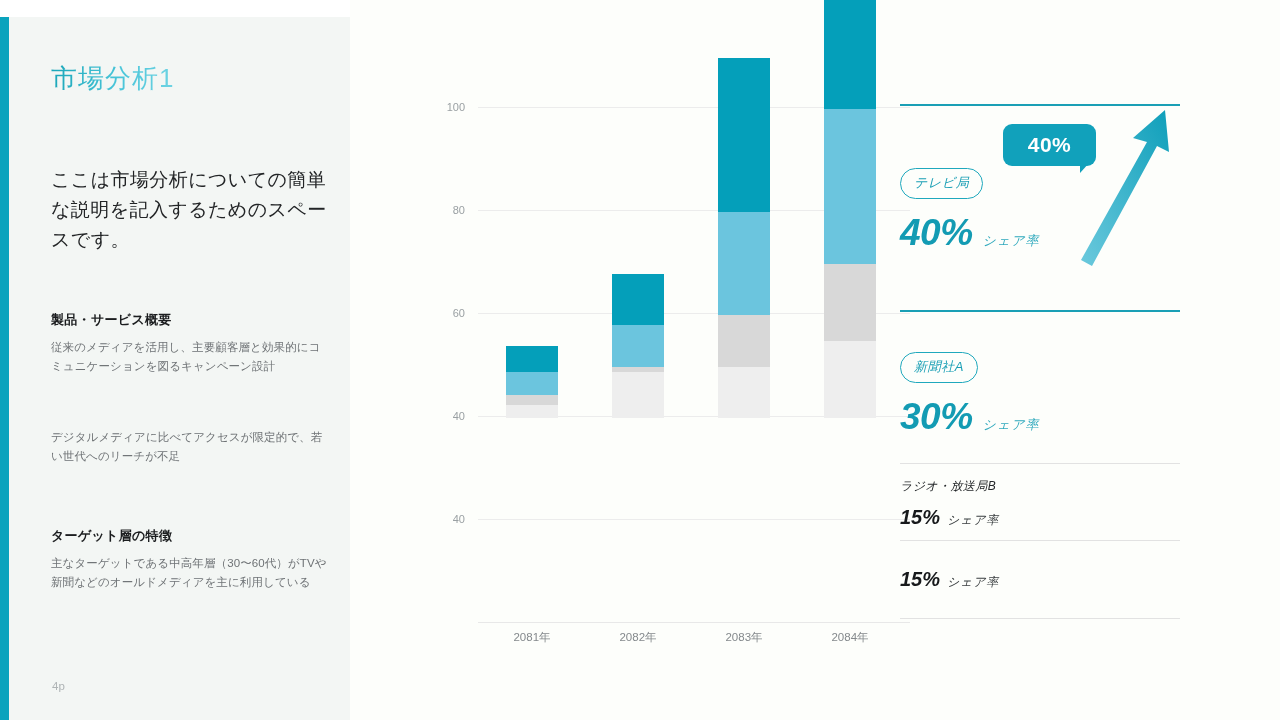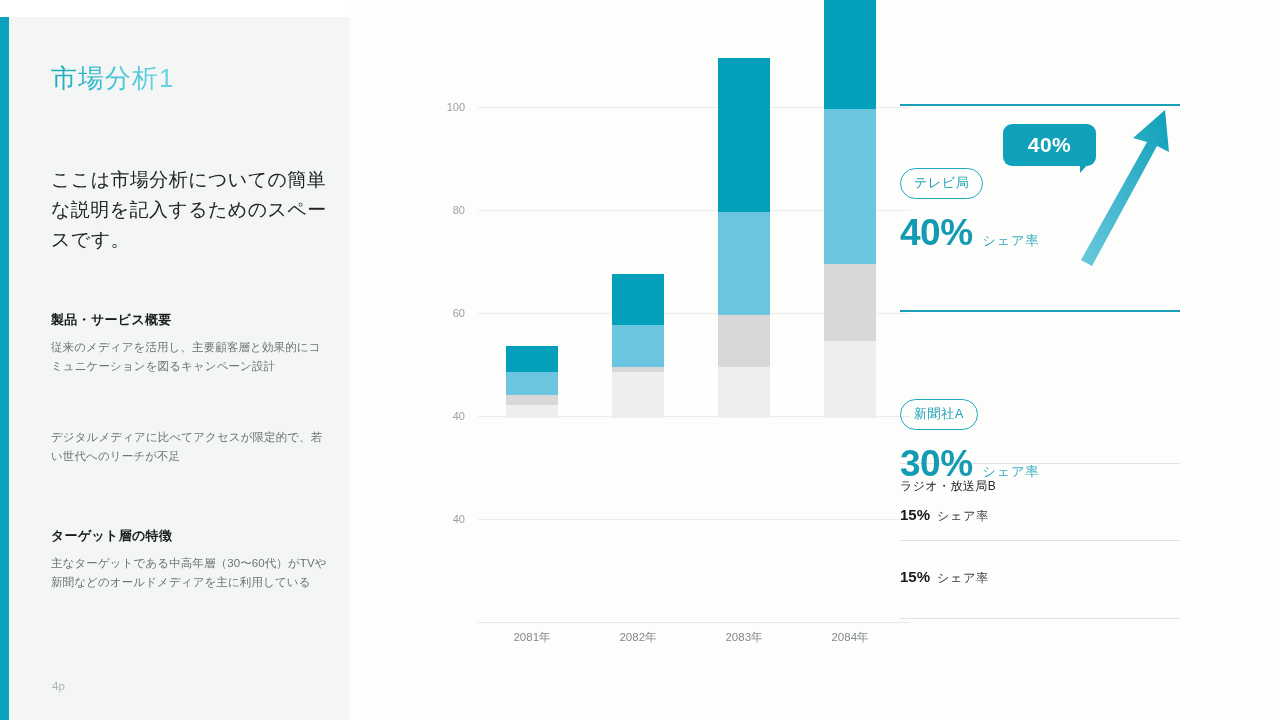--- a/index.html
+++ b/index.html
@@ -90,41 +90,41 @@
   }
   #callout-tail {
     position:absolute; left:730px; top:162px;
     width:0; height:0;
     border-left:10px solid #11a1bb;
     border-bottom:11px solid transparent;
   }
   #arrow { position:absolute; left:715px; top:108px; width:120px; height:160px; }
 
   
-  #legend { position:absolute; left:550px; top:0; width:380px; height:720px; }
+  #legend { position:absolute; left:550px; top:0; width:380px; height:720px;font-style:italic; }
   .divider { position:absolute; left:0; width:280px; height:1px; }
   .div-strong { background:#1a9fb5; height:1.6px; }
   .div-soft { background:#e2e2e2; }
   .legend-item { position:absolute; left:0; width:300px; }
   .pill {
     display:inline-block; border:1.4px solid #1fa8bd; border-radius:20px;
     color:#1a9fb5; font-size:13px; padding:5px 13px 6px; letter-spacing:0.6px;
   }
   .big-row { display:flex; align-items:baseline; margin-top:13px; }
   .big-pct {
     font-size:37px; font-weight:700; color:#139bb3; letter-spacing:-0.5px;
   }
   .big-share {
     font-size:13px; color:#2fa9bd; margin-left:10px; letter-spacing:1px;
   }
   .small-name {
     font-size:12px; color:#26292b; letter-spacing:0.4px;
   }
   .small-row { display:flex; align-items:baseline; margin-top:11px; }
-  .small-pct { font-size:15px; font-weight:700; color:#17191b; }
+  .small-pct { font-size:20px; font-weight:700; color:#17191b; }
   .small-share { font-size:12px; color:#3c4042; margin-left:7px; letter-spacing:0.8px; }
 </style>
 </head>
 <body>
 
 <div id="sidebar">
   <div id="accent-bar"></div>
 
   <div id="page-title">市場分析1</div>
 
@@ -213,21 +213,21 @@
   <div id="legend">
       <div class="divider div-strong" style="top: 104px;"></div>
       <div class="divider div-strong" style="top: 310px;"></div>
       <div class="divider div-soft" style="top: 463px;"></div>
       <div class="divider div-soft" style="top: 540px;"></div>
       <div class="divider div-soft" style="top: 618px;"></div>
       <div class="legend-item" style="top: 168px;"><span class="pill">テレビ局</span><div class="big-row">
           <span class="big-pct">40%</span>
           <span class="big-share">シェア率</span>
         </div></div>
-      <div class="legend-item" style="top: 352px; margin-top: 47px;"><span class="pill">新聞社A</span><div class="big-row">
+      <div class="legend-item" style="top: 352px;"><span class="pill">新聞社A</span><div class="big-row">
           <span class="big-pct">30%</span>
           <span class="big-share">シェア率</span>
         </div></div>
       <div class="legend-item" style="top: 478px;">
         <div class="small-name">ラジオ・放送局B</div>
         <div class="small-row">
           <span class="small-pct">15%</span>
           <span class="small-share">シェア率</span>
         </div>
       </div>

